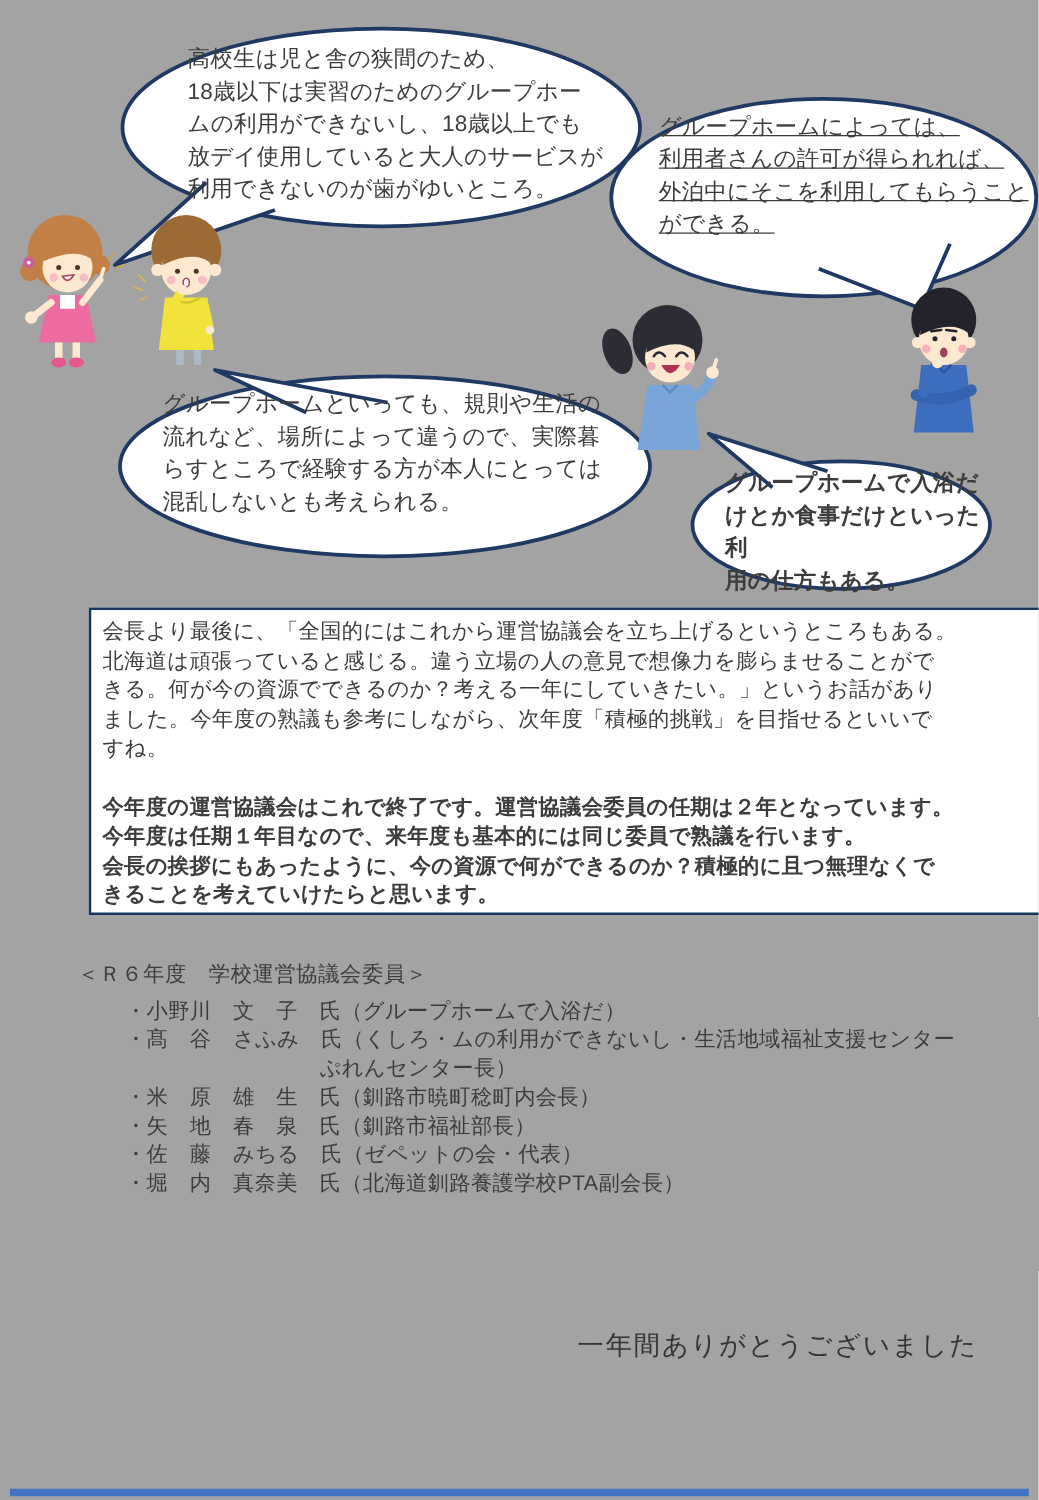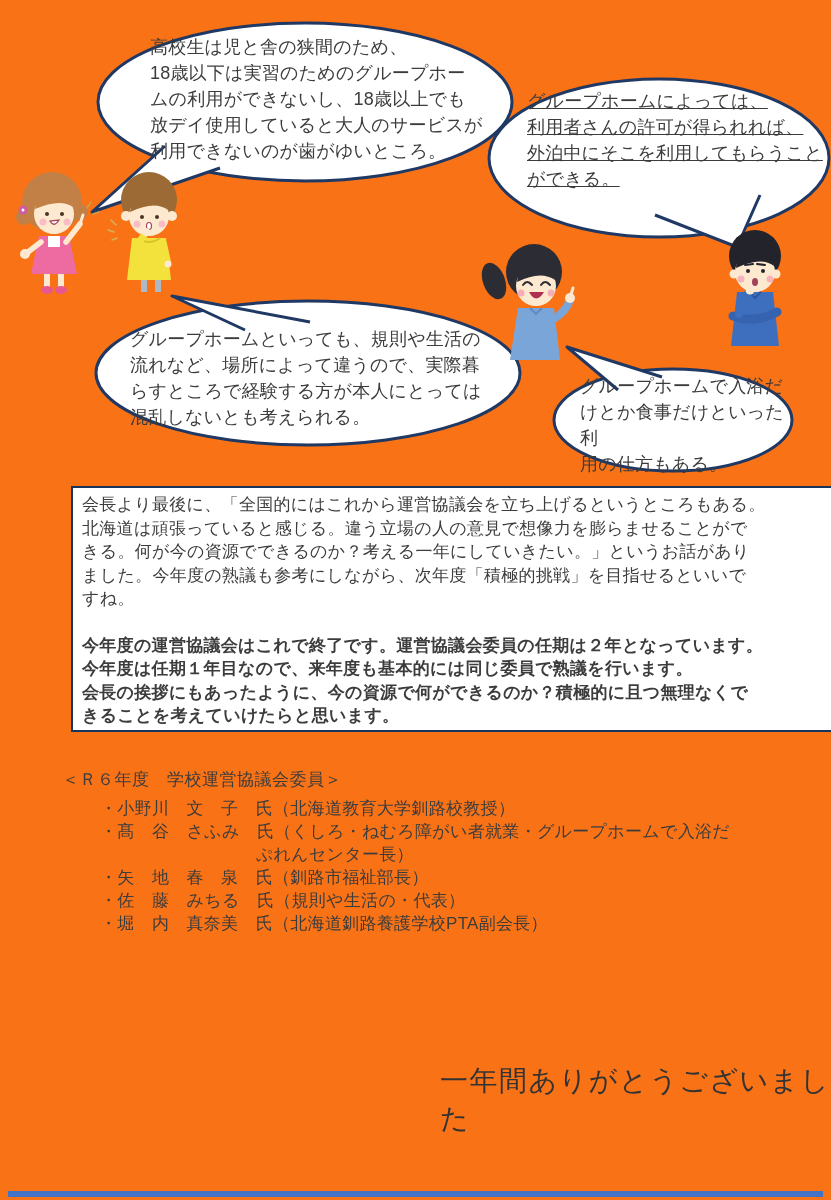--- a/index.html
+++ b/index.html
@@ -1,17 +1,17 @@
 <!DOCTYPE html>
 <html><head>
 <meta charset="utf-8">
 <style>
   html,body{margin:0;padding:0;background:#ffffff;}
   .page{
-    position:relative;width:831px;height:1200px;background:#f97316;
+    position:relative;width:831px;height:1200px;background:#a3a3a3;
     font-family:"Liberation Sans","DejaVu Sans",sans-serif;color:#3b3b3b;
     overflow:hidden;margin:0 auto;
   }
   .abs{position:absolute;}
   .bubble-text{
     position:absolute;white-space:pre-line;color:#3c3c3c;
     font-size:18px;line-height:26px;letter-spacing:0.2px;
   }
   .bubble-svg{position:absolute;}
   .summary-box{
@@ -24,21 +24,21 @@
   }
   .summary-para + .summary-para{margin-top:23px;font-weight:bold;}
   .committee-title{
     position:absolute;left:62px;top:768px;font-size:17px;color:#3c3c3c;letter-spacing:0.5px;
   }
   .member-list{position:absolute;left:100px;top:797px;}
   .member-line{
     white-space:pre-line;font-size:17px;line-height:23px;color:#3c3c3c;letter-spacing:0.3px;
   }
   .closing-line{
-    position:absolute;left:440px;top:1062px;font-size:28px;color:#333333;letter-spacing:1.5px;
+    position:absolute;left:462px;top:1062px;font-size:21px;color:#333333;letter-spacing:1.5px;
   }
   .footer-bar{
     position:absolute;left:8px;top:1191px;width:815px;height:6px;background:#4472c4;
   }
 </style>
 </head>
 <body>
 
 <div class="page">
 
@@ -58,30 +58,30 @@
   </svg>
   <div class="bubble-text" style="left:527px;top:88px;width:300px;text-decoration:underline;">グループホームによっては、
 利用者さんの許可が得られれば、
 外泊中にそこを利用してもらうこと
 ができる。</div>
 
   <svg class="bubble-svg" style="left:85px;top:283px;" width="450" height="170" viewBox="0 0 450 170">
     <ellipse cx="223" cy="90" rx="212" ry="72" fill="#ffffff" stroke="#1f3864" stroke-width="3"></ellipse>
     <path d="M160,47 L87,13 L225,39" fill="#ffffff" stroke="#1f3864" stroke-width="3" stroke-linejoin="round"></path>
   </svg>
-  <div class="bubble-text" style="left:130px;top:326px;width:385px;">グループホームといっても、規則や生活の
+  <div class="bubble-text" style="left:130px;top:310px;width:385px;">グループホームといっても、規則や生活の
 流れなど、場所によって違うので、実際暮
 らすところで経験する方が本人にとっては
 混乱しないとも考えられる。</div>
 
   <svg class="bubble-svg" style="left:545px;top:335px;" width="260" height="140" viewBox="0 0 260 140">
     <ellipse cx="128" cy="85" rx="119" ry="51" fill="#ffffff" stroke="#1f3864" stroke-width="3"></ellipse>
     <path d="M73,55 L22,12 L117,42" fill="#ffffff" stroke="#1f3864" stroke-width="3" stroke-linejoin="round"></path>
   </svg>
-  <div class="bubble-text" style="left:580px;top:373px;width:215px;">グループホームで入浴だ
+  <div class="bubble-text" style="left:580px;top:373px;width:215px;font-weight:bold;">グループホームで入浴だ
 けとか食事だけといった利
 用の仕方もある。</div>
 
   <svg class="abs" style="left:8px;top:162px;" width="190" height="140" viewBox="0 0 190 140">
     <g>
       <circle cx="44" cy="40" r="30" fill="#c28046"></circle>
       <circle cx="16" cy="55" r="8" fill="#c28046"></circle>
       <circle cx="72" cy="50" r="8" fill="#c28046"></circle>
       <circle cx="46" cy="52" r="20" fill="#fde9d0"></circle>
       <path d="M27,47 Q29,27 46,26 Q63,27 65,45 Q52,36 27,47 Z" fill="#c28046"></path>
@@ -170,25 +170,26 @@
 ました。今年度の熟議も参考にしながら、次年度「積極的挑戦」を目指せるといいで
 すね。</div>
     <div class="summary-para">今年度の運営協議会はこれで終了です。運営協議会委員の任期は２年となっています。
 今年度は任期１年目なので、来年度も基本的には同じ委員で熟議を行います。
 会長の挨拶にもあったように、今の資源で何ができるのか？積極的に且つ無理なくで
 きることを考えていけたらと思います。</div>
   </div>
 
   <div class="committee-title">＜Ｒ６年度　学校運営協議会委員＞</div>
   <div class="member-list">
-    <div class="member-line">・小野川　文　子　氏（北海道教育大学釧路校教授）</div>
-    <div class="member-line">・髙　谷　さふみ　氏（くしろ・ねむろ障がい者就業・グループホームで入浴だ
+    <div class="member-line">・小野川　文　子　氏（グループホームで入浴だ）</div>
+    <div class="member-line">・髙　谷　さふみ　氏（くしろ・ムの利用ができないし・生活地域福祉支援センター
 　　　　　　　　　ぷれんセンター長）</div>
+    <div class="member-line">・米　原　雄　生　氏（釧路市暁町稔町内会長）</div>
     <div class="member-line">・矢　地　春　泉　氏（釧路市福祉部長）</div>
-    <div class="member-line">・佐　藤　みちる　氏（規則や生活の・代表）</div>
+    <div class="member-line">・佐　藤　みちる　氏（ゼペットの会・代表）</div>
     <div class="member-line">・堀　内　真奈美　氏（北海道釧路養護学校PTA副会長）</div>
   </div>
 
   <div class="closing-line">一年間ありがとうございました</div>
 
   <div class="footer-bar"></div>
 
 </div>
 
 </body></html>

